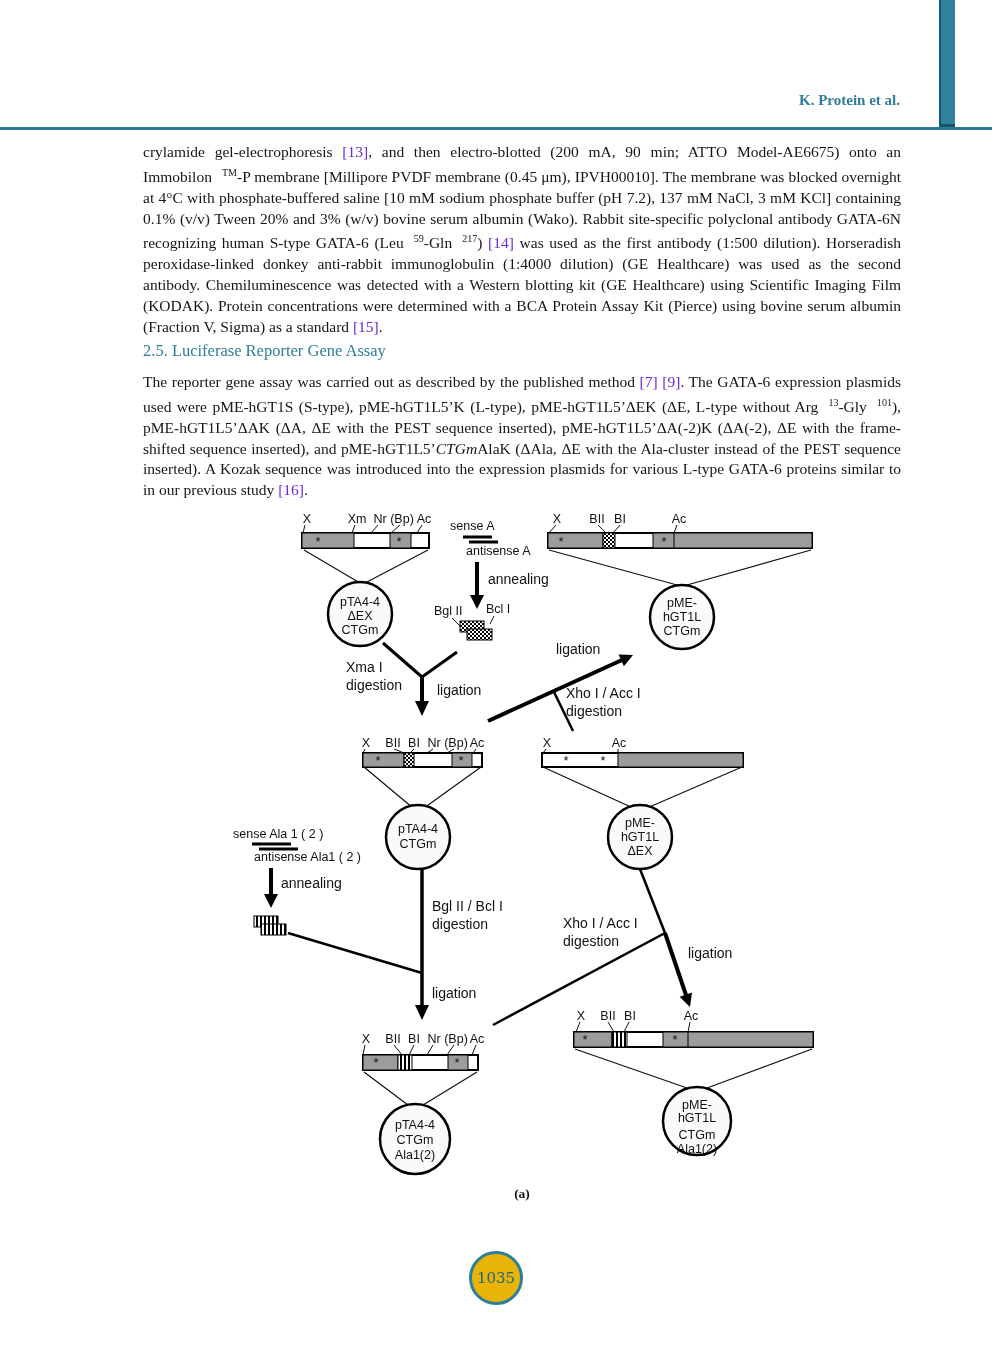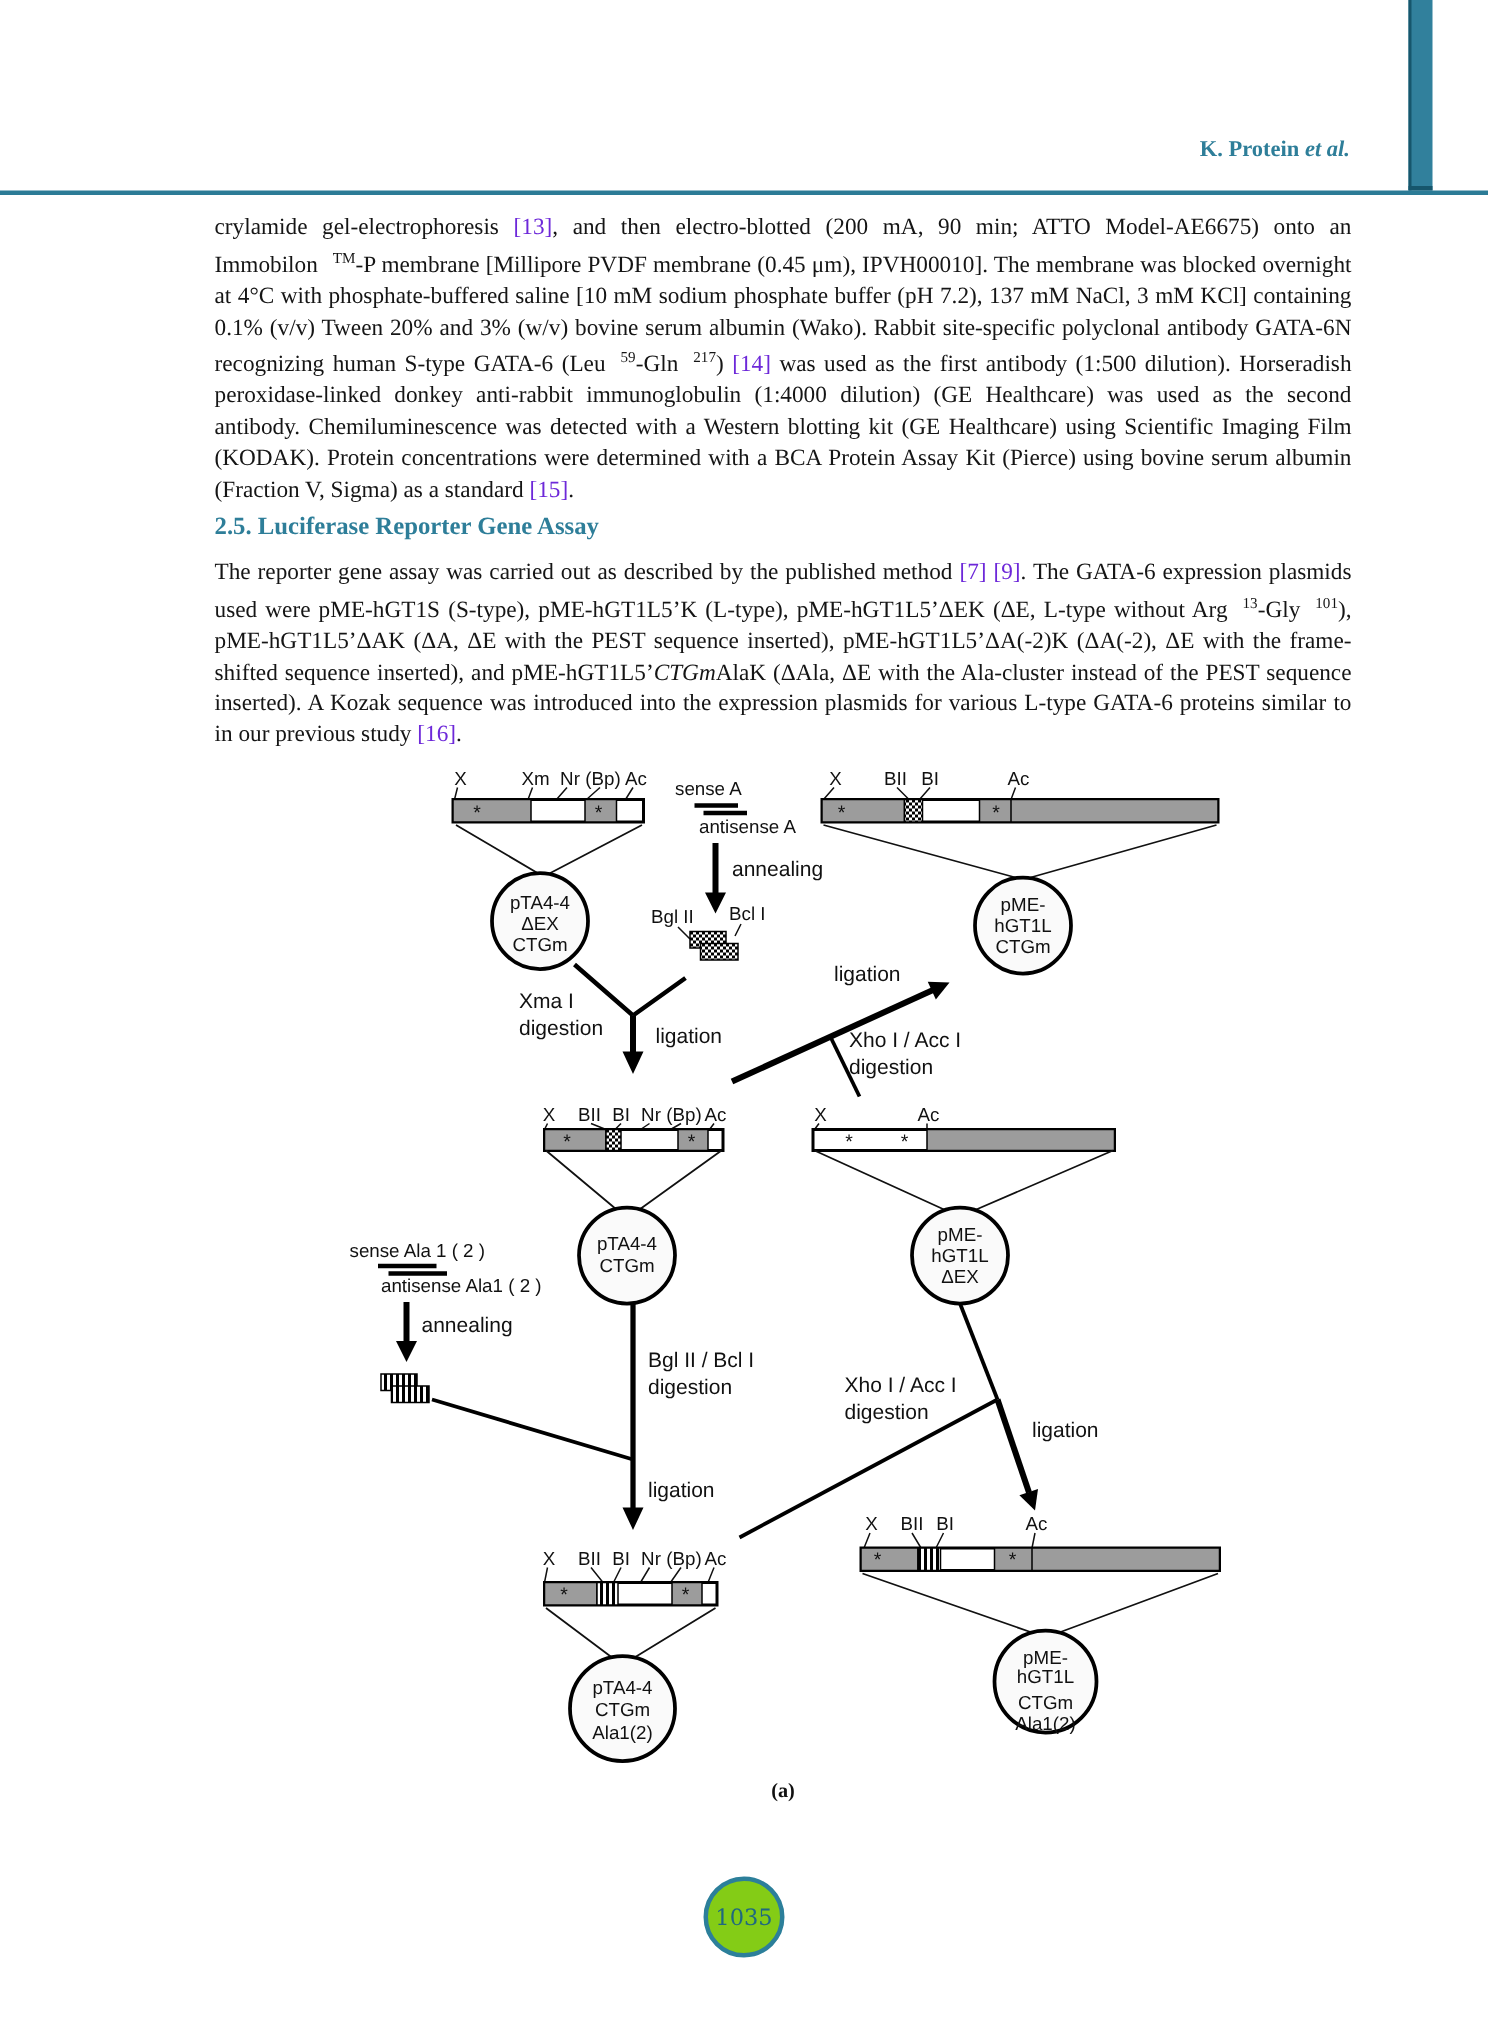--- a/index.html
+++ b/index.html
@@ -2,34 +2,34 @@
 <html><head>
 <meta charset="utf-8">
 <style>
   html,body{margin:0;padding:0;background:#ffffff;}
   .page{position:relative;width:992px;height:1347px;background:#fff;overflow:hidden;
         font-family:"Liberation Serif", serif;color:#151515;}
   .corner-bar{position:absolute;left:939px;top:0;width:14px;height:124px;
               background:#31809c;border-left:2px solid #16566c;border-bottom:3px solid #16566c;}
   .running-head{position:absolute;top:92px;right:92px;font-size:15px;font-weight:bold;
                 color:#2e7e99;}
-  .running-head .etal{font-style:italic;}
+  .running-head .etal{}
   .head-rule{position:absolute;left:0;top:127px;width:992px;height:3px;background:#2b7b96;}
   .body-text{position:absolute;left:143px;width:758px;text-align:justify;
              font-size:15.5px;line-height:20.8px;}
   .p1{top:142px;}
   .p2{top:372px;}
-  .section-heading{position:absolute;left:143px;top:341px;font-size:16.5px;font-weight:bold;
+  .section-heading{position:absolute;left:143px;top:341px;font-size:16.5px;font-weight:normal;
                    color:#2e7e99;}
   .body-text .link{color:#6d28d9;}
   .body-text sup{font-size:0.65em;margin-left:10px;}
   .body-text .italic{font-style:italic;}
   .figure-svg{position:absolute;left:0;top:505px;}
   .page-badge{position:absolute;left:469px;top:1251px;width:48px;height:48px;border-radius:50%;
-              background:#84cc16;border:3px solid #2c7f9a;display:flex;align-items:center;
+              background:#eab308;border:3px solid #2c7f9a;display:flex;align-items:center;
               justify-content:center;font-size:15px;color:#1f6880;font-family:"DejaVu Serif",serif;}
   text{font-family:"Liberation Sans", sans-serif;fill:#111;}
   .mk{font-size:12.5px;}
   .flow{font-size:14px;}
   .circ{font-size:12.5px;text-anchor:middle;}
   .star{font-size:13px;text-anchor:middle;}
   .cap{font-family:"Liberation Serif",serif;font-weight:bold;font-size:13.5px;text-anchor:middle;}
 </style>
 </head>
 <body>

